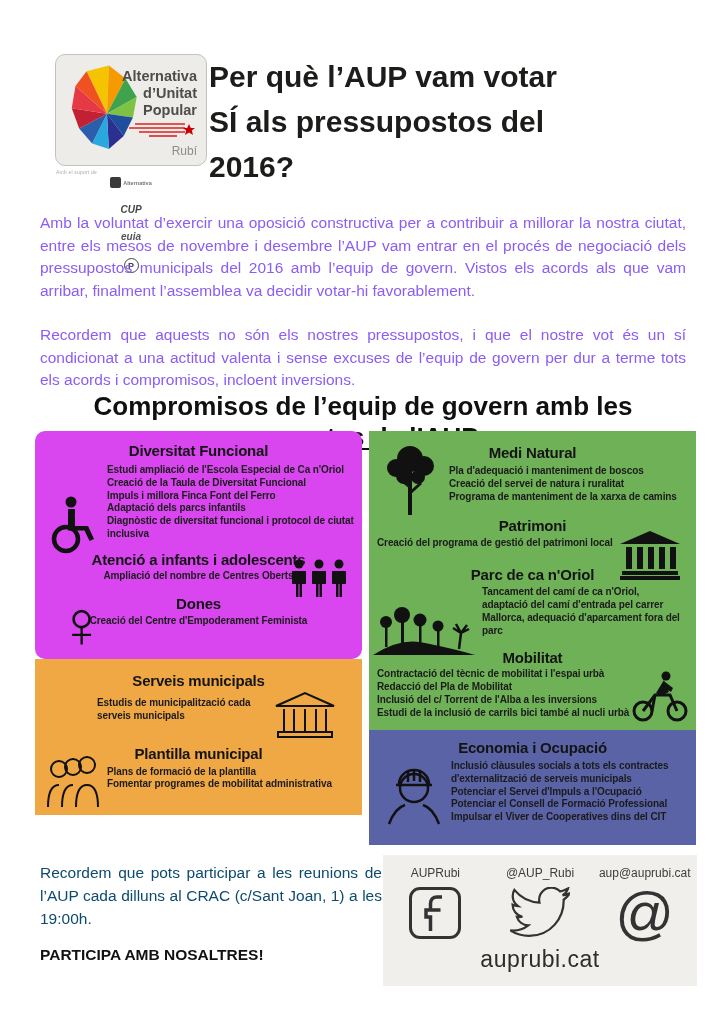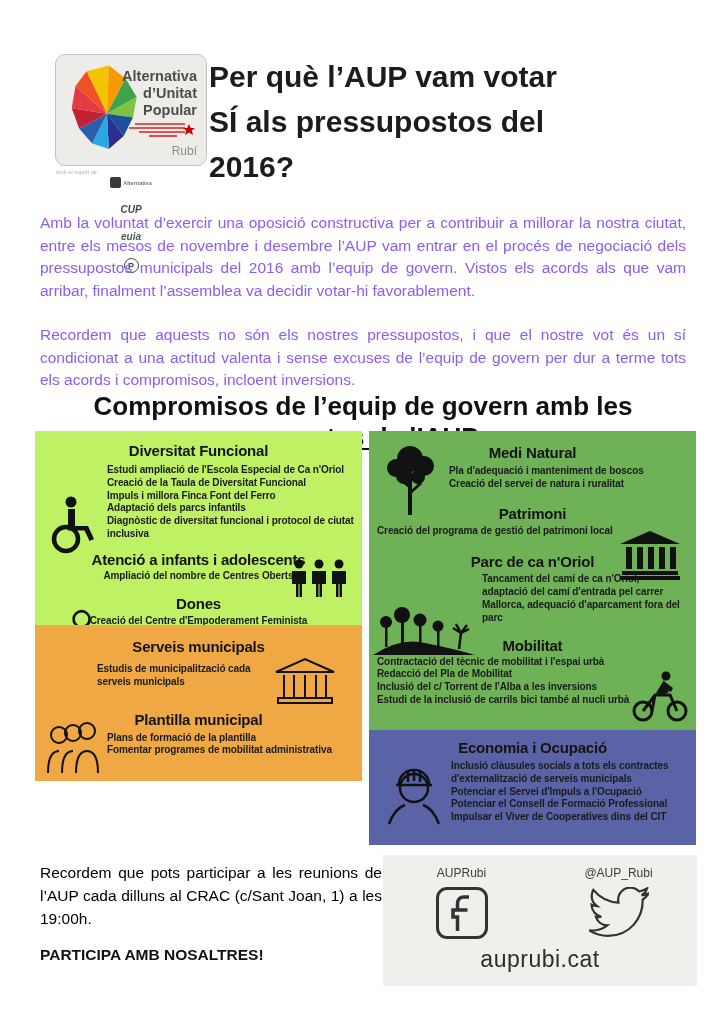--- a/index.html
+++ b/index.html
@@ -46,21 +46,21 @@
   .heading {
     position:absolute; left:40px; top:391px; width:646px; text-align:center;
     font-size:26px; font-weight:700; color:#101010;
   }
   .heading .und { text-decoration:underline; }
 
   
   .grid { position:absolute; left:35px; top:431px; width:661px; display:flex; gap:7px; }
   .gcol { width:327px; display:flex; flex-direction:column; }
   .cell { position:relative; width:327px; }
-  .cell-red    { height:194px; background:#bef264; }
+  .cell-red    { height:228px; background:#d946ef;border-radius:10px; }
   .cell-orange { height:156px; background:#f0a845; }
   .cell-green  { height:299px; background:#6fb156; }
   .cell-blue   { height:115px; background:#5a63a6; }
 
   .sec-title { text-align:center; font-weight:700; font-size:15px; color:#141414;
     letter-spacing:-0.2px; }
   .it { font-size:10px; font-weight:700; line-height:12.8px; color:#1b1b1b;
     letter-spacing:-0.1px; }
 
   
@@ -97,21 +97,21 @@
   .plan-items { margin:4px 0 0 72px; width:252px; }
   .ic-people-outline { position:absolute; left:8px; top:92px; }
 
   
   .eco-title { padding-top:9px; }
   .eco-items { margin:4px 0 0 82px; width:232px; }
   .ic-worker { position:absolute; left:16px; top:26px; }
 
   
   .reminder { position:absolute; left:40px; top:861px; width:342px;
-    font-size:15.5px; line-height:23px; color:#000000; text-align:justify; }
+    font-size:15.5px; line-height:23px; color:#0c4a6e; text-align:justify; }
   .cta { position:absolute; left:40px; top:946px; font-size:15.5px; font-weight:700; color:#111; }
 
   .social { position:absolute; left:383px; top:855px; width:314px; height:131px;
     background:#f0efec; }
   .social-cols { display:flex; padding-top:11px; }
   .sc { flex:1; text-align:center; }
   .sc-label { font-size:12px; color:#3d3d3d; margin-bottom:7px; }
   .fb-box { width:52px; height:52px; border:3px solid #333; border-radius:11px;
     margin:0 auto; display:flex; align-items:center; justify-content:center; }
   .at-glyph { font-size:58px; line-height:52px; color:#333; font-weight:400; }
@@ -265,20 +265,21 @@
             <circle cx="25" cy="33" r="8"></circle>
               <circle cx="39" cy="34" r="7"></circle>
             <rect x="29" y="28" width="4" height="44"></rect>
             <line x1="31" y1="44" x2="20" y2="35" stroke="#111" stroke-width="3"></line>
             <line x1="31" y1="50" x2="42" y2="40" stroke="#111" stroke-width="3"></line>
           </g>
         </svg>
         <div class="medi-items">
           <div class="it">Pla d'adequació i manteniment de boscos</div>
           <div class="it">Creació del servei de natura i ruralitat</div>
+          <div class="it">Programa de manteniment de la xarxa de camins</div>
         </div>
         <div class="sec-title pat-title">Patrimoni</div>
         <div class="it pat-item">Creació del programa de gestió del patrimoni local</div>
         <svg class="ic-bank-solid" width="64" height="52" viewBox="0 0 64 52">
           <g fill="#111">
             <polygon points="2,15 32,2 62,15"></polygon>
             <rect x="8" y="18" width="6" height="22"></rect>
               <rect x="19" y="18" width="6" height="22"></rect>
             <rect x="30" y="18" width="6" height="22"></rect>
               <rect x="41" y="18" width="6" height="22"></rect>
@@ -363,17 +364,21 @@
             <path d="M20 4 h-5 c-4 0 -6.5 2.5 -6.5 6.5 V17 H4 v7 h4.5 v14 M8.5 17 h10" fill="none" stroke="#333" stroke-width="3.5"></path>
           </svg>
         </div>
       </div>
       <div class="sc">
         <div class="sc-label">@AUP_Rubi</div>
         <svg width="60" height="52" viewBox="0 0 24 21" style="margin:0 auto;">
           <path d="M23.954 2.569c-.885.389-1.83.654-2.825.775 1.014-.611 1.794-1.574 2.163-2.723-.951.555-2.005.959-3.127 1.184-.896-.959-2.173-1.559-3.591-1.559-2.717 0-4.92 2.203-4.92 4.917 0 .39.045.765.127 1.124-4.09-.193-7.715-2.157-10.141-5.126-.427.722-.666 1.561-.666 2.475 0 1.71.87 3.213 2.188 4.096-.807-.026-1.566-.248-2.228-.616v.061c0 2.385 1.693 4.374 3.946 4.827-.413.111-.849.171-1.296.171-.314 0-.615-.03-.916-.086.631 1.953 2.445 3.377 4.604 3.417-1.68 1.319-3.809 2.105-6.102 2.105-.39 0-.779-.023-1.17-.067 2.189 1.394 4.768 2.209 7.557 2.209 9.054 0 13.999-7.496 13.999-13.986 0-.209 0-.42-.015-.63.961-.689 1.8-1.56 2.46-2.548l-.047-.02z" fill="none" stroke="#333" stroke-width="0.9"></path>
         </svg>
       </div>
+      <div class="sc">
+        <div class="sc-label">aup@auprubi.cat</div>
+        <div class="at-glyph">@</div>
+      </div>
     </div>
     <div class="site">auprubi.cat</div>
   </div>
 
 </div>
 
 </body></html>

